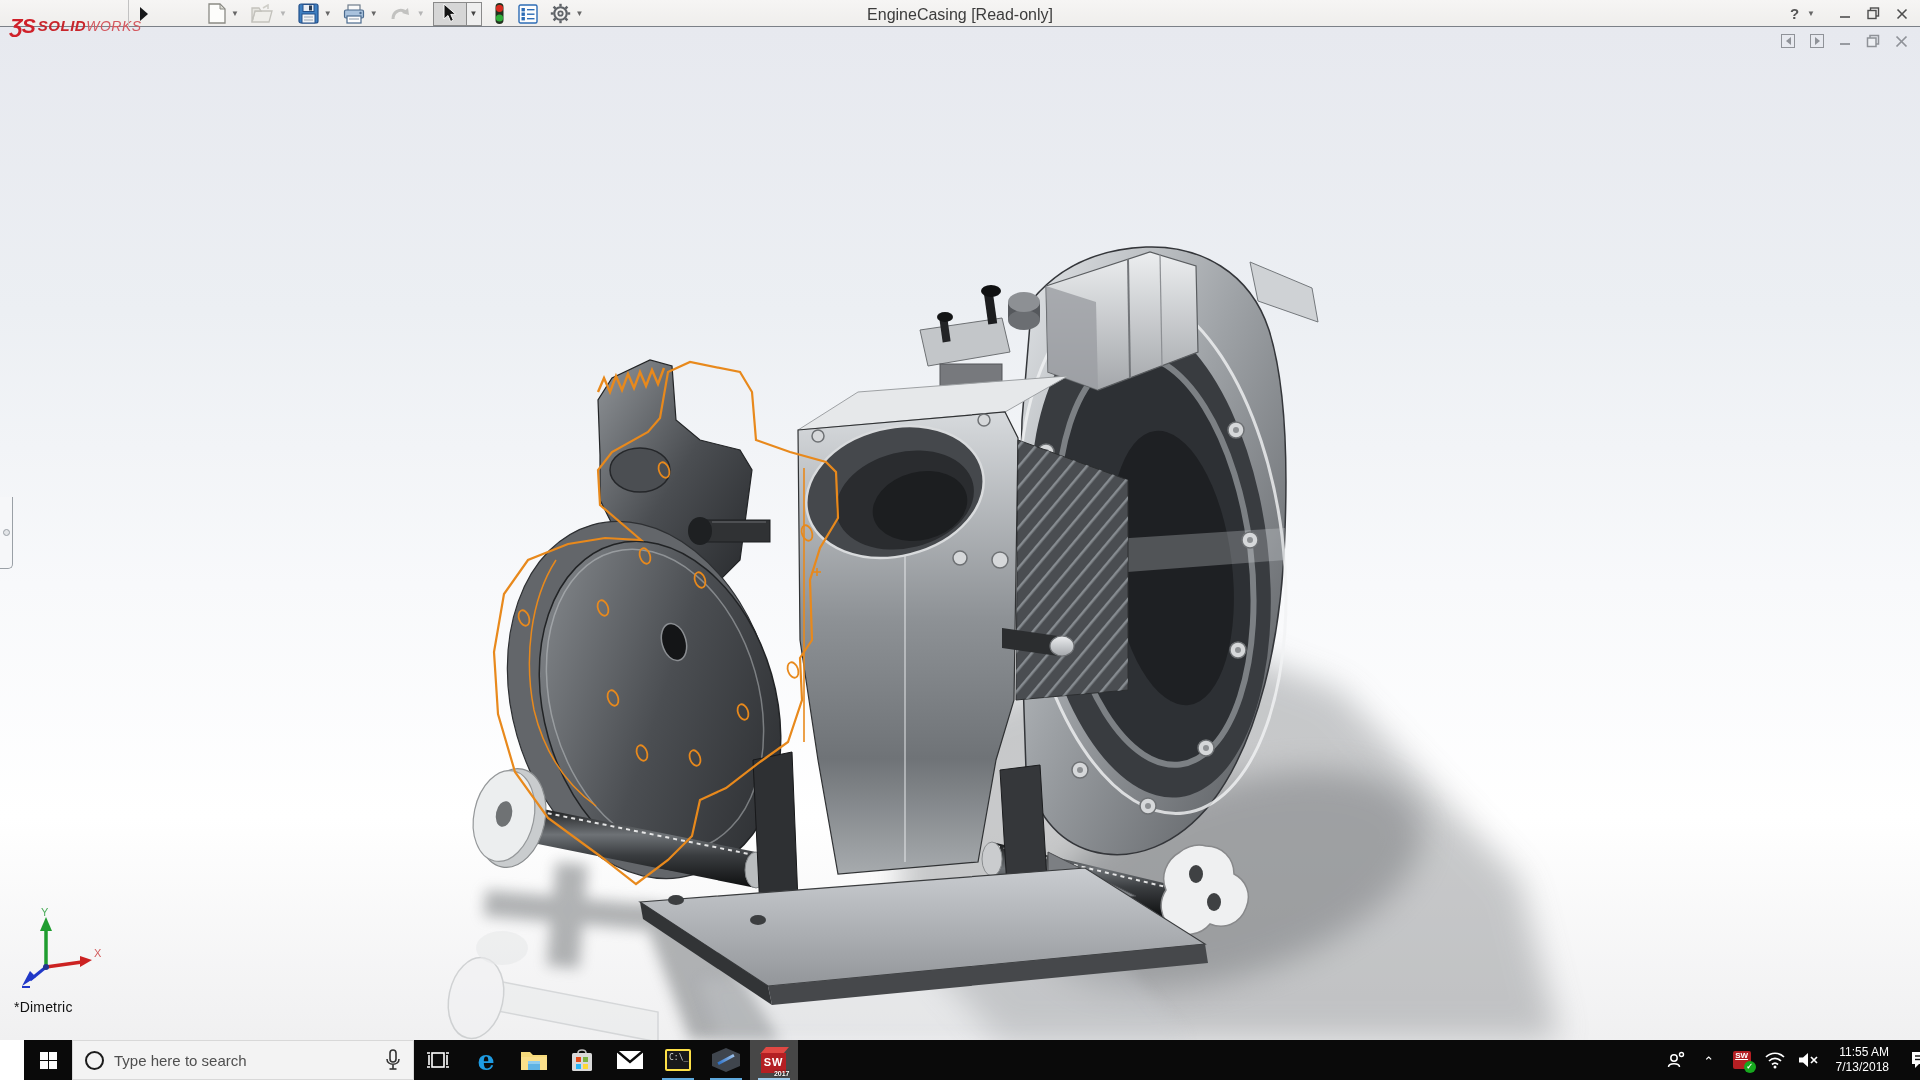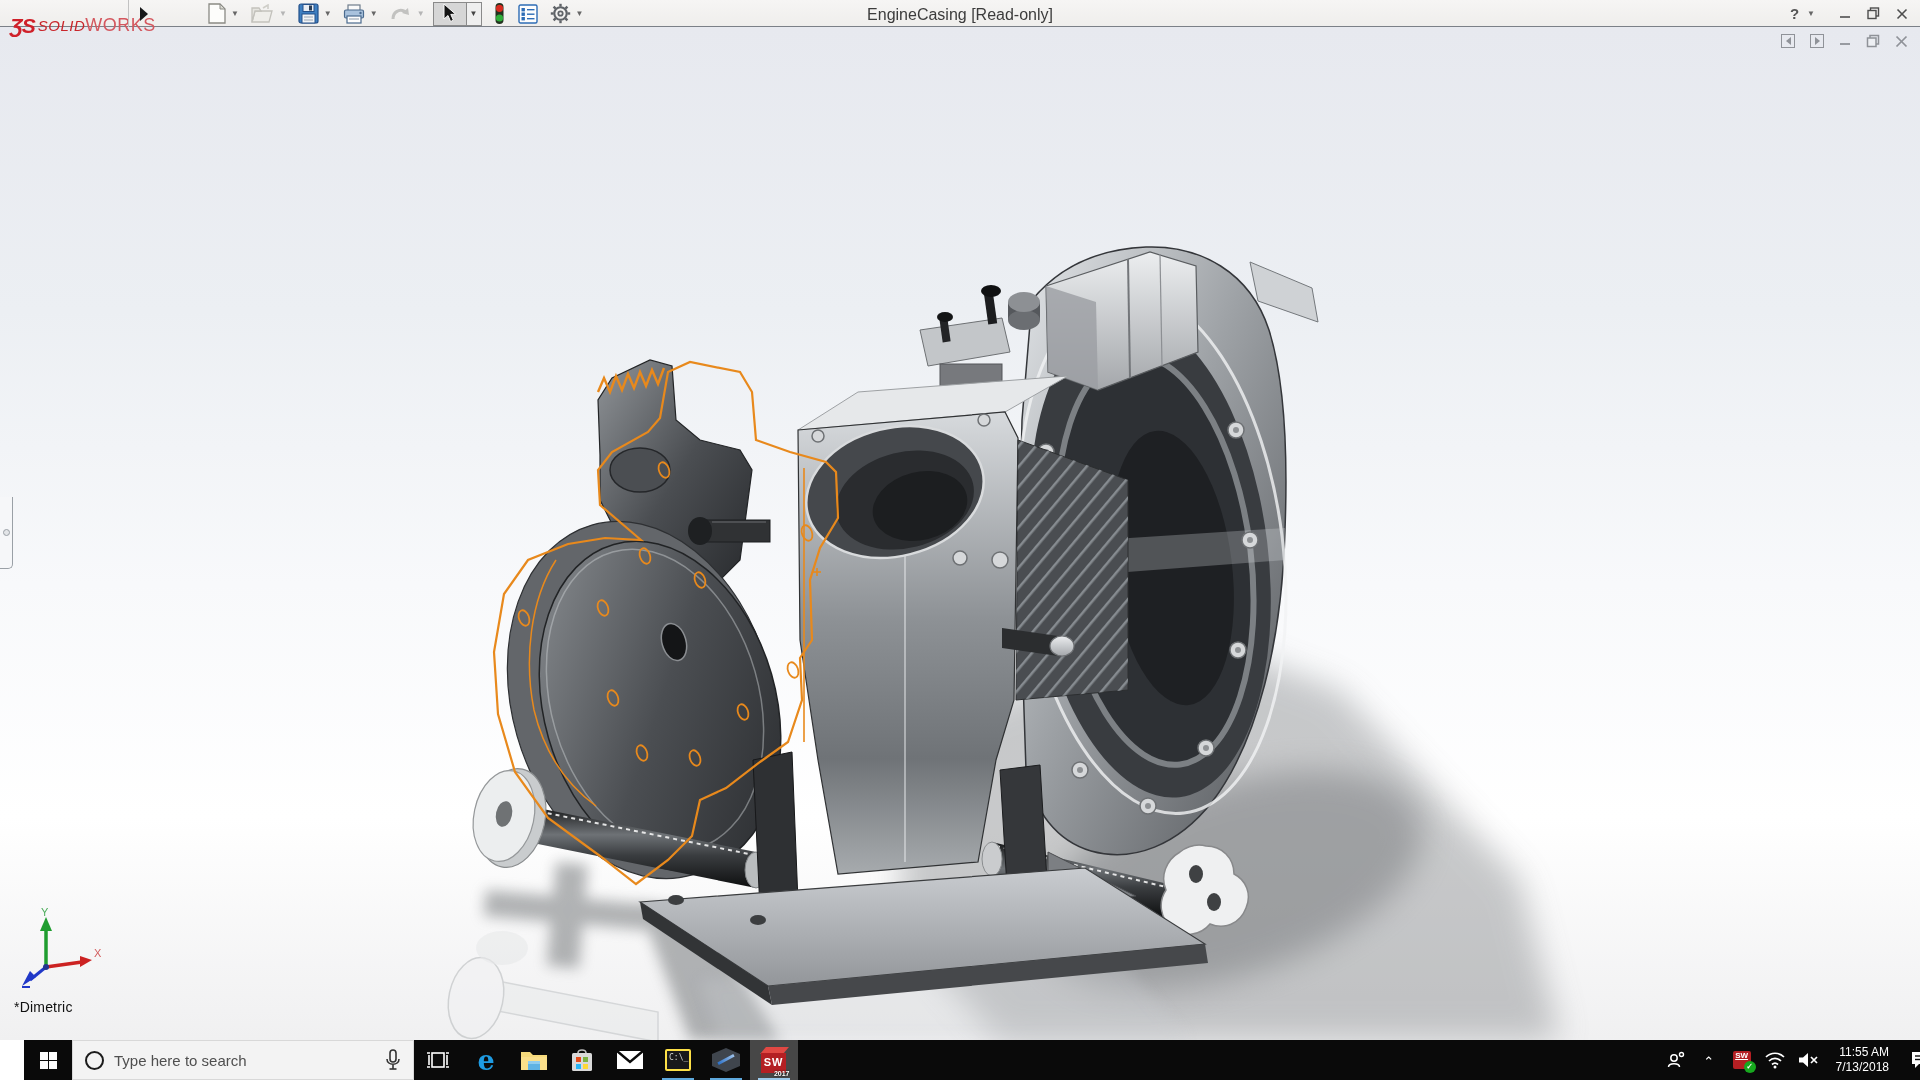--- a/index.html
+++ b/index.html
@@ -4,22 +4,22 @@
 <style>
   * { margin:0; padding:0; box-sizing:border-box; }
   html,body { width:1920px; height:1080px; overflow:hidden; font-family:"Liberation Sans", sans-serif; background:#fff; }
 
   
   .titlebar { position:absolute; top:0; left:0; width:1920px; height:27px;
     background:linear-gradient(180deg,#f6f5f4 0%,#efeeec 100%);
     border-bottom:1px solid #7b8087; z-index:50; }
   .logo { position:absolute; left:10px; top:13px; height:25px; display:flex; align-items:center; }
   .logo-3s { font-size:21px; font-weight:bold; font-style:italic; color:#cf2029; letter-spacing:-1px; }
-  .logo-solid { font-size:15px; font-weight:normal; font-style:italic; color:#c9252b; margin-left:3px; letter-spacing:.5px; }
-  .logo-works { font-size:18px; color:#d4575e; letter-spacing:.5px; }
+  .logo-solid { font-size:15px; font-weight:bold; font-style:italic; color:#c9252b; margin-left:3px; letter-spacing:.5px; }
+  .logo-works { font-size:14px; font-style:italic; color:#d4575e; letter-spacing:.5px; }
   .tb-sep { position:absolute; left:128px; top:0; width:1px; height:27px; background:#c2c2c2; }
   .flyout { position:absolute; left:136px; top:5px; width:16px; height:17px; display:flex; align-items:center; justify-content:center; cursor:pointer; }
   .flyout-tri { width:0; height:0; border-left:8px solid #17181a; border-top:7px solid transparent; border-bottom:7px solid transparent; }
   .toolbar { position:absolute; left:205px; top:0; height:27px; display:flex; align-items:center; }
   .tb-btn { height:24px; display:flex; align-items:center; justify-content:center; padding:0 3px; cursor:pointer; }
   .caret { font-size:8px; color:#666; padding:0 2px; margin-right:6px; cursor:pointer; }
   .caret.dis { color:#b5b5b5; }
   .tb-btn.pressed { background:#d6d6d6; border:1px solid #8a8a8a; width:34px; }
   .caret-box { height:24px; display:flex; align-items:center; border:1px solid #8a8a8a; border-left:none; background:#efefef; padding:0 3px; font-size:8px; color:#444; margin-right:8px; cursor:pointer; }
   .win-title { position:absolute; left:50%; top:6px; transform:translateX(-50%); font-size:16px; color:#3c3c3c; white-space:nowrap; }

